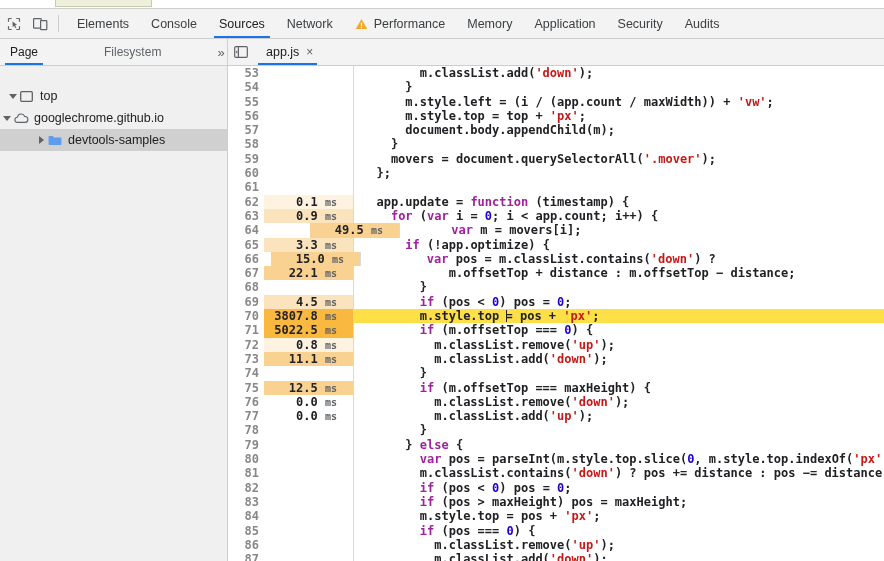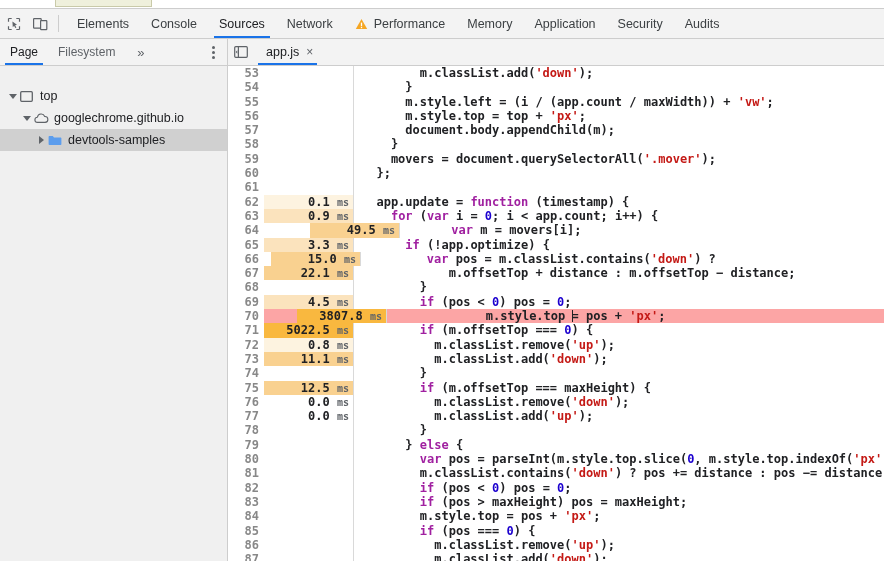--- a/index.html
+++ b/index.html
@@ -64,20 +64,21 @@
     width: 228px; flex: 0 0 228px;
     background: #f0f0f0;
     border-right: 1px solid #cdcdcd;
     display: flex; flex-direction: column;
   }
   #nav-tabbar {
     height: 27px; flex: 0 0 27px;
     display: flex; align-items: stretch;
     border-bottom: 1px solid #cdcdcd;
     background: #f3f3f3;
+    gap: 46px;
   }
   .ntab {
     display: flex; align-items: center; padding: 0 10px;
     font-size: 12px; color: #5f6368; cursor: pointer; position: relative;
     white-space: nowrap;
   }
   .ntab.active { color: #202124; }
   .ntab.active::after {
     content: ""; position: absolute; left: 5px; right: 5px; bottom: 0;
     height: 2px; background: #1a73e8;
@@ -144,27 +145,27 @@
 
   
   #code-area {
     flex: 1 1 auto; position: relative; overflow: hidden;
     font-family: "DejaVu Sans Mono", monospace;
     font-size: 12px; line-height: 14.3px;
     background: #ffffff;
     font-weight: bold;
   }
   .crow { display: flex; height: 14.3px; white-space: pre; }
-  .crow.activeline { background: #fca5a5; gap: 33px; }
+  .crow.activeline { background: #fde047; }
   .ln {
     width: 36px; flex: 0 0 36px; text-align: right; padding-right: 5px;
     color: #888888; background: #ffffff; user-select: none;
   }
   .perf {
-    width: 90px; flex: 0 0 90px; text-align: right; padding-right: 4px;
+    width: 90px; flex: 0 0 90px; text-align: right; padding-right: 16px;
     color: #202124; border-right: 1px solid #d9d9d9;
     overflow: hidden;
   }
   .perf .unit { color: #5f6368; font-size: 10px; }
   .ctext { padding-left: 8px; color: #202124; flex: 1 1 auto; position: relative; }
 
   
   .kw  { color: #a020a0; }   
   .str { color: #c41a16; }   
   .num { color: #1c00cf; }
@@ -261,21 +262,21 @@
               <i class="arrow down"></i>
             </span>
           <span class="titem-icon">
             <svg width="13" height="11" viewBox="0 0 13 11">
               <rect x="0.7" y="0.7" width="11.6" height="9.6" rx="1" stroke="#5f6368" stroke-width="1.3" fill="none"></rect>
             </svg>
           </span>
           <span class="tlabel">top</span>
         </div>
 
-        <div class="tree-row" style="padding-left:20px;">
+        <div class="tree-row" style="">
           <span class="tw">
               <i class="arrow down"></i>
             </span>
           <span class="titem-icon">
             <svg width="15" height="11" viewBox="0 0 15 11">
               <path d="M3.6 9.4a2.6 2.6 0 0 1-.2-5.2 3.8 3.8 0 0 1 7.3-.7 2.8 2.8 0 0 1 .4 5.9z" stroke="#5f6368" stroke-width="1.1" fill="none" stroke-linejoin="round"></path>
             </svg>
           </span>
           <span class="tlabel">googlechrome.github.io</span>
         </div>

